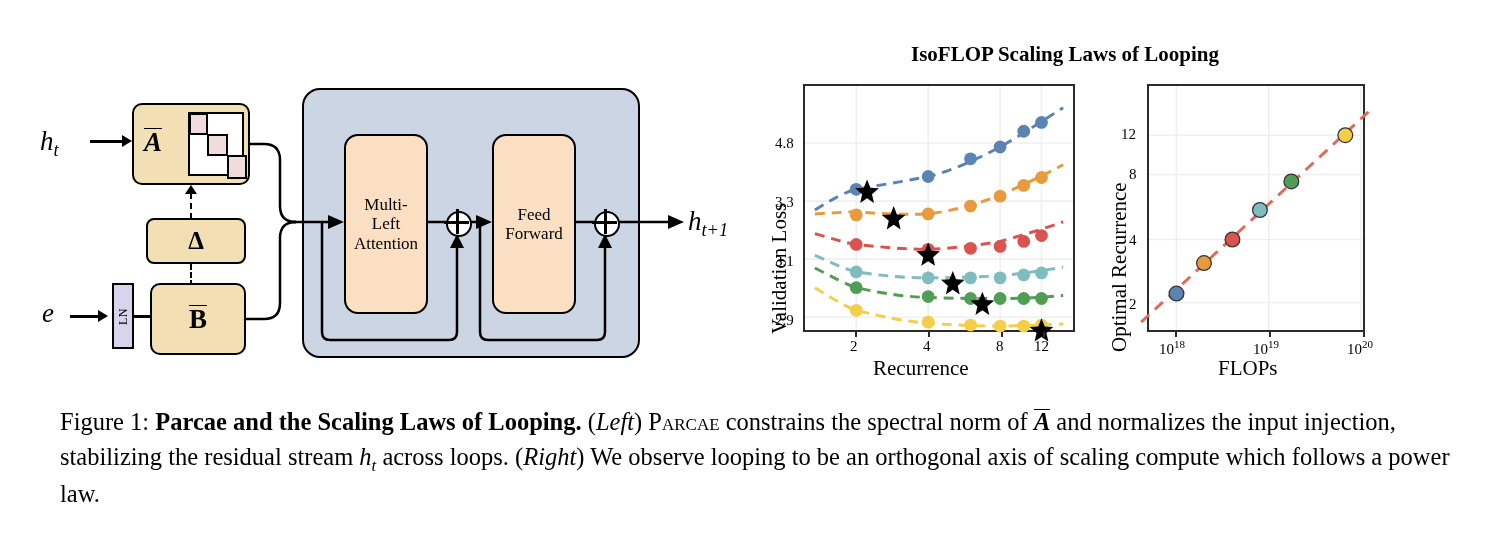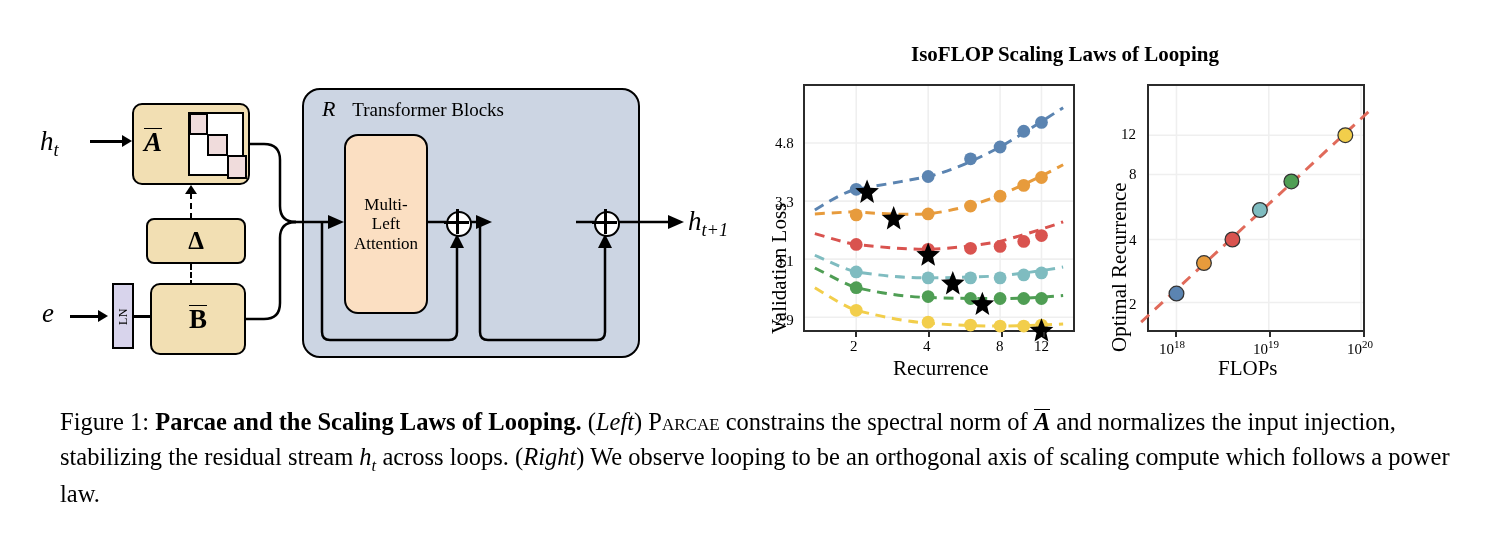--- a/index.html
+++ b/index.html
@@ -123,33 +123,35 @@
     </div>
 
     <svg class="ovl" viewBox="0 0 700 300" preserveAspectRatio="none">
       <path d="M210,66 L224,66 Q240,66 240,82 L240,128 Q240,144 256,144" fill="none" stroke="#000" stroke-width="2.5"></path>
       <path d="M206,241 L224,241 Q240,241 240,225 L240,160 Q240,144 256,144" fill="none" stroke="#000" stroke-width="2.5"></path>
       <line x1="252" y1="144" x2="292" y2="144" stroke="#000" stroke-width="2.5"></line>
       <polygon points="292,137 308,144 292,151" fill="#000"></polygon>
     </svg>
 
     <div class="rblock" style="left:262px;top:10px;width:338px;height:270px;"></div>
-    <div class="rtitle" style="left:282px;top:18px;">
-      <span class="mi" style="font-size:22px;">R</span>
-      <span style="margin-left:12px;">Transformer Blocks</span>
-    </div>
 
     <div class="subblock" style="left:304px;top:56px;width:84px;height:180px;">
       <div>
         <div>Multi-</div>
         <div>Left</div>
         <div>Attention</div>
       </div>
     </div>
 
+    <div class="subblock" style="left:452px;top:56px;width:84px;height:180px;">
+      <div>
+        <div>Feed</div>
+        <div>Forward</div>
+      </div>
+    </div>
 
     <svg class="ovl" viewBox="0 0 700 300" preserveAspectRatio="none">
 
       <line x1="262" y1="144" x2="288" y2="144" stroke="#000" stroke-width="2.5"></line>
       <polygon points="288,137 304,144 288,151" fill="#000"></polygon>
 
       <line x1="388" y1="144" x2="406" y2="144" stroke="#000" stroke-width="2.5"></line>
 
       <line x1="428" y1="144" x2="436" y2="144" stroke="#000" stroke-width="2.5"></line>
       <polygon points="436,137 452,144 436,151" fill="#000"></polygon>
@@ -265,21 +267,21 @@
       <div class="tickmark" style="left:110px;top:248px;width:1.6px;height:5px;"></div>
       <div class="tickmark" style="left:183px;top:248px;width:1.6px;height:5px;"></div>
       <div class="tickmark" style="left:256px;top:248px;width:1.6px;height:5px;"></div>
       <div class="tickmark" style="left:298px;top:248px;width:1.6px;height:5px;"></div>
 
       <div class="tick" style="left:105px;top:254px;">2</div>
       <div class="tick" style="left:178px;top:254px;">4</div>
       <div class="tick" style="left:251px;top:254px;">8</div>
       <div class="tick" style="left:289px;top:254px;">12</div>
 
-      <div class="axtitle" style="left:128px;top:272px;margin-left:20px;">Recurrence</div>
+      <div class="axtitle" style="left:128px;top:272px;">Recurrence</div>
     </div>
 
     <div style="position:absolute;left:340px;top:42px;width:300px;height:288px;">
 
       <div class="axtitle ytitle" style="left:22px;top:268px;">Optimal Recurrence</div>
 
       <div class="tick" style="left:36px;top:42px;">12</div>
       <div class="tick" style="left:44px;top:82px;">8</div>
       <div class="tick" style="left:44px;top:148px;">4</div>
       <div class="tick" style="left:44px;top:212px;">2</div>

